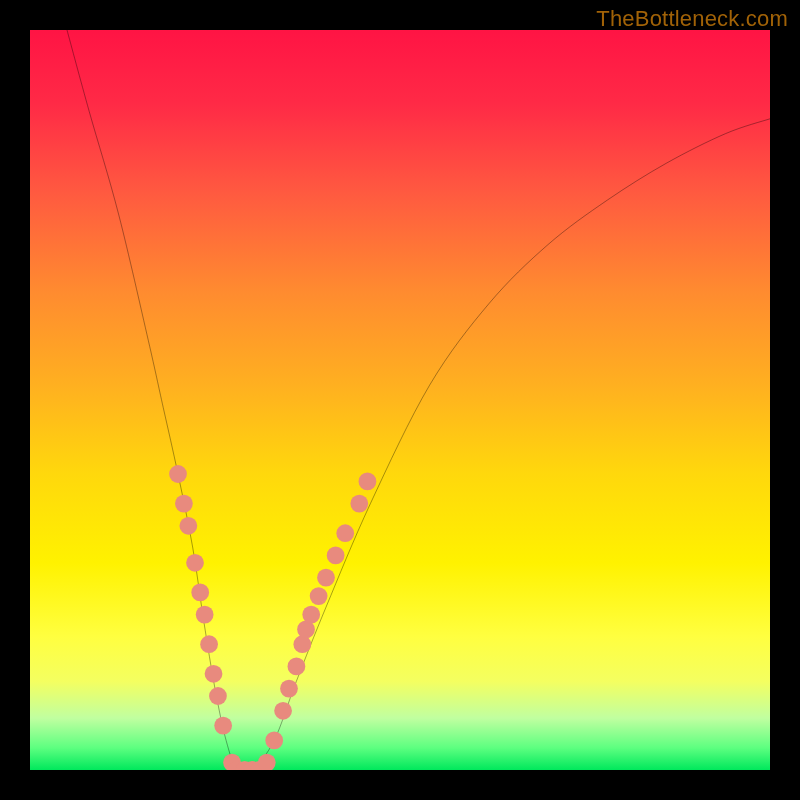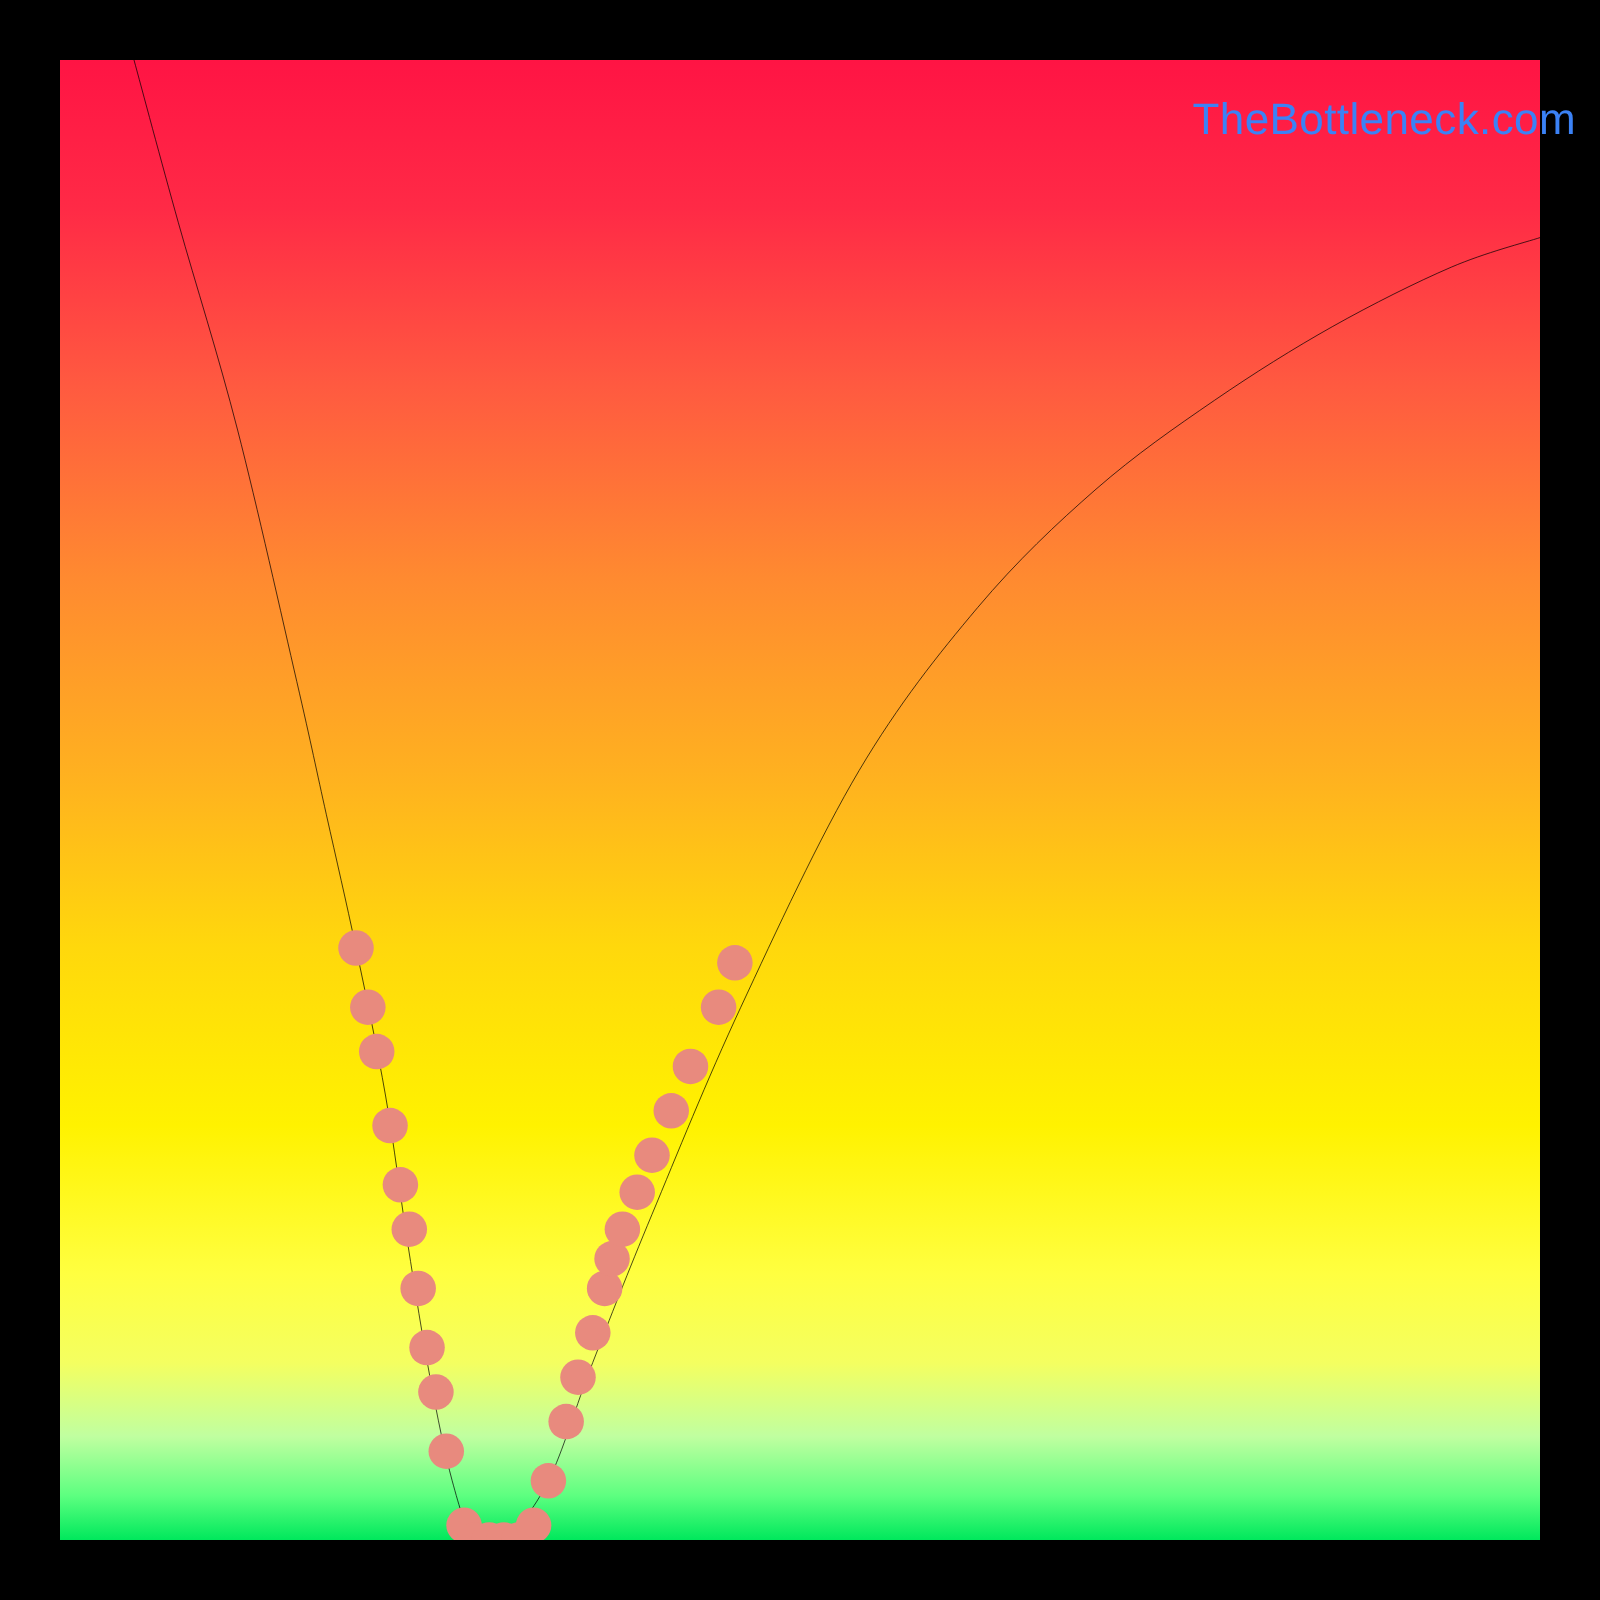--- a/index.html
+++ b/index.html
@@ -42,24 +42,23 @@
       #00e85c 100%
     );
   }
   .watermark {
     position: absolute;
     top: 6px;
     right: 12px;
     font-family: Arial, Helvetica, sans-serif;
     font-size: 22px;
     font-weight: 500;
-    color: #3b82f6;
+    color: #a16207;
     letter-spacing: 0.2px;
     user-select: none;
-    margin-top: 41px;
   }
   svg.curve {
     position: absolute;
     inset: 0;
   }
 </style>
 </head>
 <body>
 
 <div class="frame">

